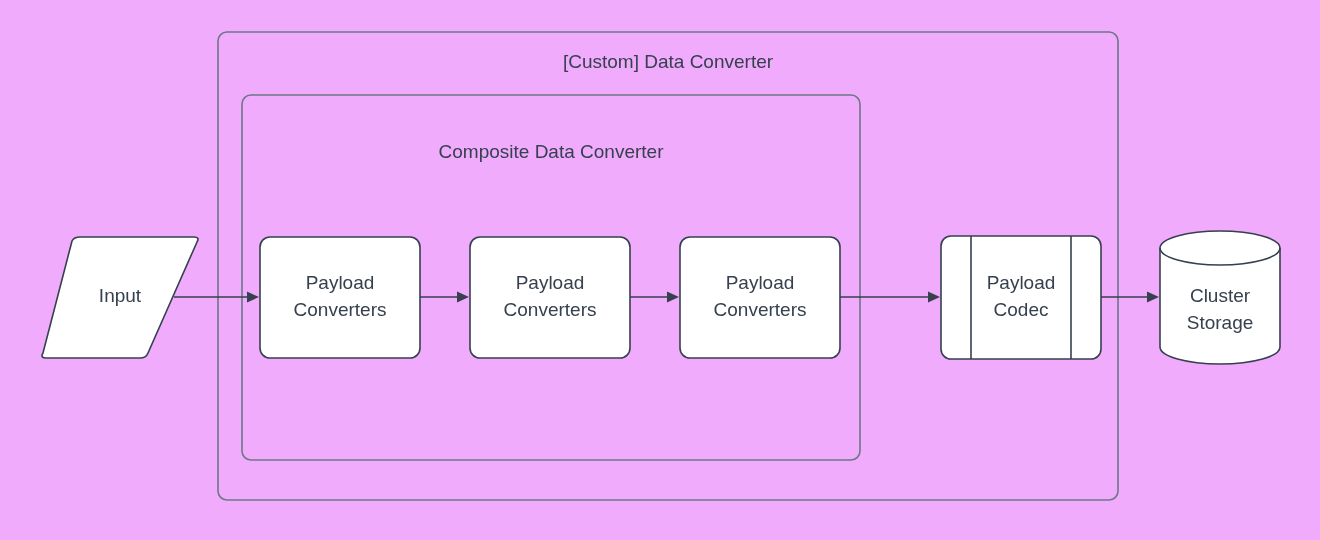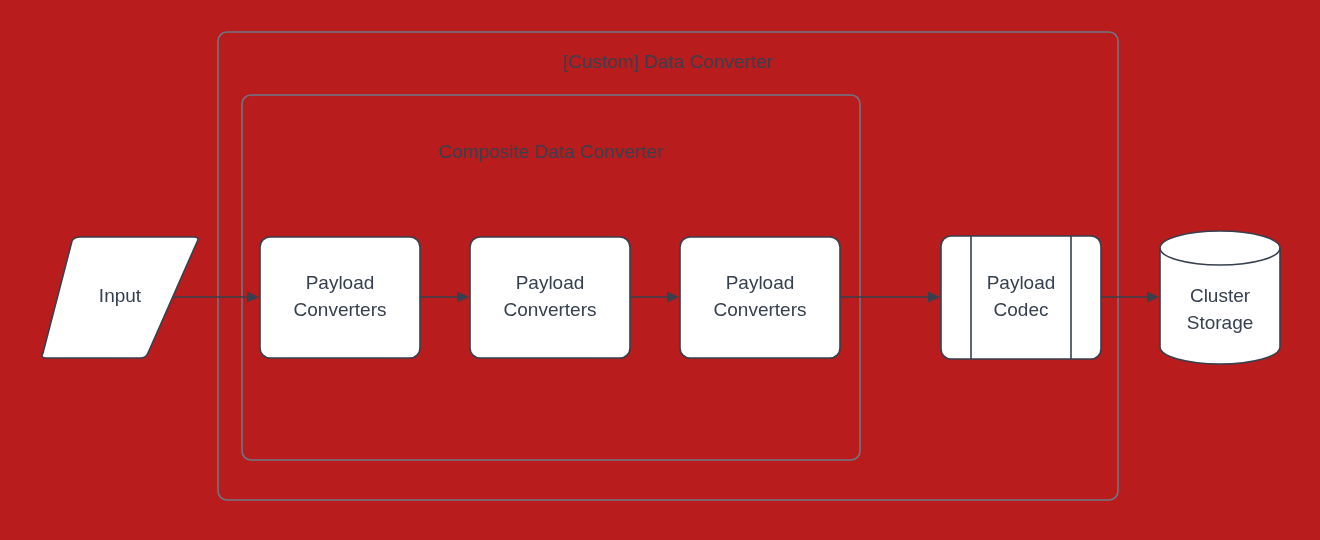--- a/index.html
+++ b/index.html
@@ -8,21 +8,21 @@
     padding: 0;
     background: #ffffff;
   }
   body {
     font-family: "Liberation Sans", sans-serif;
   }
   #diagram-canvas {
     position: relative;
     width: 1320px;
     height: 540px;
-    background: #b91c1c;
+    background: #f0abfc;
     overflow: hidden;
   }
   #diagram-svg {
     position: absolute;
     top: 0;
     left: 0;
     width: 1320px;
     height: 540px;
     display: block;
   }

